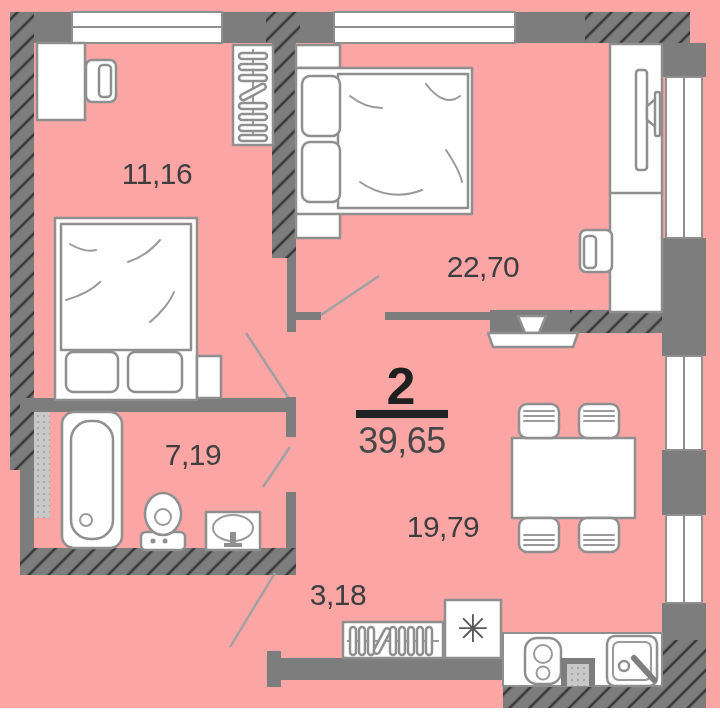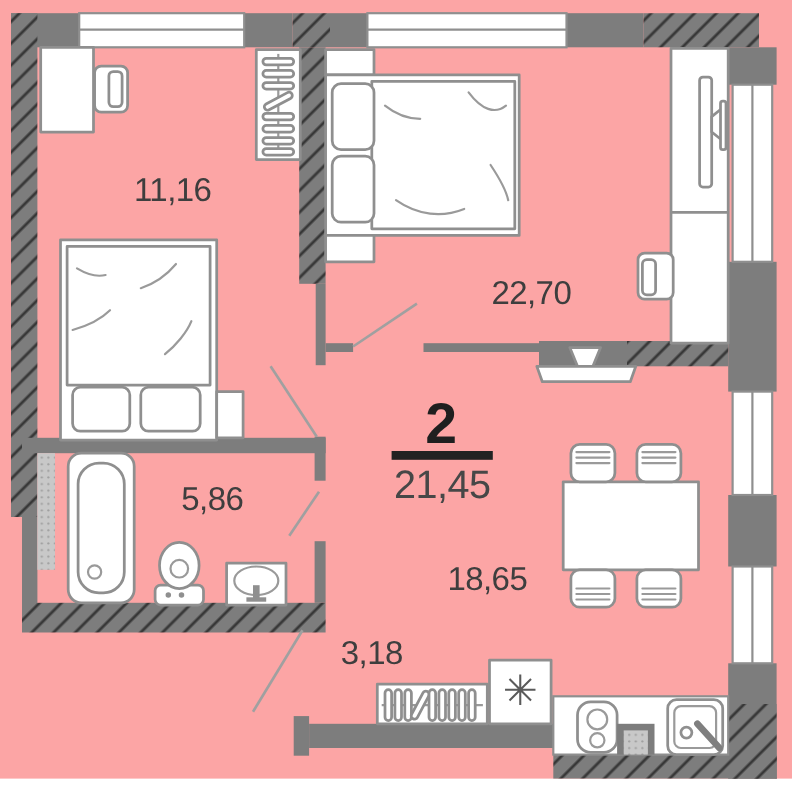--- a/index.html
+++ b/index.html
@@ -269,26 +269,26 @@
       <line class="swing" x1="321" y1="315" x2="379" y2="276"></line>
       <line class="swing" x1="263" y1="487" x2="290" y2="447"></line>
       <line class="swing" x1="275" y1="573" x2="230" y2="647"></line>
     </g>
   </svg>
 
   <div class="lbl" style="left:157px;top:174px;">11,16</div>
 
   <div class="lbl" style="left:483px;top:267px;">22,70</div>
 
-  <div class="lbl" style="left:193px;top:455px;">5,86</div>
-
-  <div class="lbl" style="left:443px;top:527px;">18,65</div>
+  <div class="lbl" style="left:193px;top:455px;">7,19</div>
+
+  <div class="lbl" style="left:443px;top:527px;">19,79</div>
 
   <div class="lbl" style="left:338px;top:595px;">3,18</div>
 
   <div class="rooms-count" style="left:401px;top:386px;">2</div>
 
   <div class="total-line" style="left:356px;top:410px;"></div>
 
-  <div class="total-area" style="left:402px;top:441px;">21,45</div>
+  <div class="total-area" style="left:402px;top:441px;">39,65</div>
 
   <div class="fridge-symbol" style="left:473px;top:629px;">✳</div>
 </div>
 
 </body></html>

